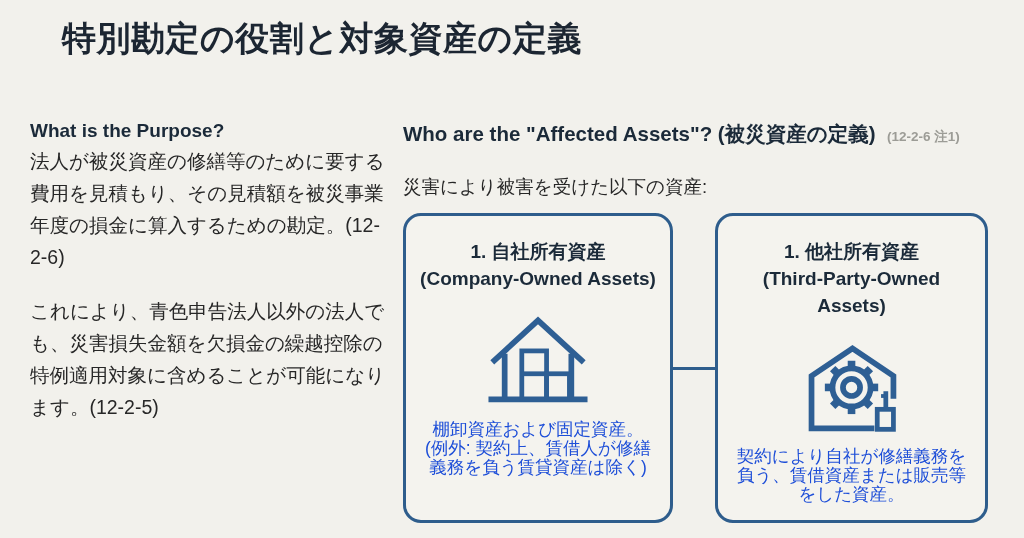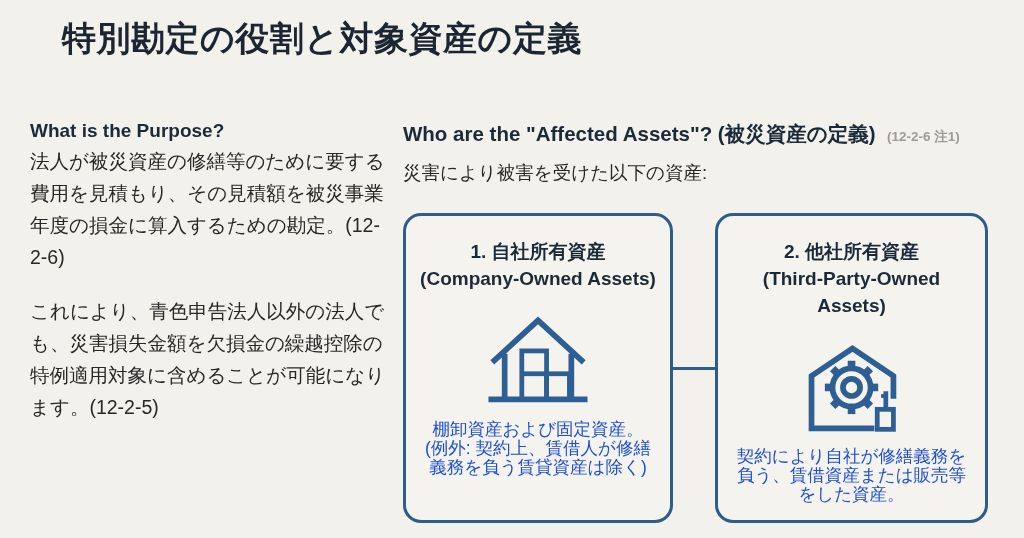--- a/index.html
+++ b/index.html
@@ -60,21 +60,21 @@
     color: #1b2a39;
   }
   .heading-note {
     display: inline;
     margin-left: 7px;
     font-size: 13.5px;
     font-weight: 700;
     color: #9c9c96;
   }
   .right-sub {
-    margin-top: 12px;
+    margin-top: 26px;
     font-size: 18.5px;
     color: #272727;
   }
 
   
   .card {
     position: absolute;
     top: 213px;
     height: 310px;
     background: #f4f3ee;
@@ -160,21 +160,21 @@
     </div>
     <div class="card-body">棚卸資産および固定資産。
 (例外: 契約上、賃借人が修繕
 義務を負う賃貸資産は除く)</div>
   </div>
 
   <div class="connector"></div>
 
   <div class="card card-2">
     <div class="card-title">
-      <div>2. 他社所有資産</div>
+      <div>1. 他社所有資産</div>
       <div>(Third-Party-Owned Assets)</div>
     </div>
     <div class="card-icon">
       <svg width="122" height="100" viewBox="0 0 125 105" aria-hidden="true">
         <path class="stroke" d="M86,97 L20,97 L20,42 L63,13 L106,42 L106,66" stroke-width="6"></path>
 
         <line class="stroke" x1="81" y1="54" x2="90" y2="54" stroke-width="8"></line>
         <line class="stroke" x1="75.4" y1="40.6" x2="81.8" y2="34.2" stroke-width="8"></line>
         <line class="stroke" x1="62" y1="35" x2="62" y2="26" stroke-width="8"></line>
         <line class="stroke" x1="48.6" y1="40.6" x2="42.2" y2="34.2" stroke-width="8"></line>

